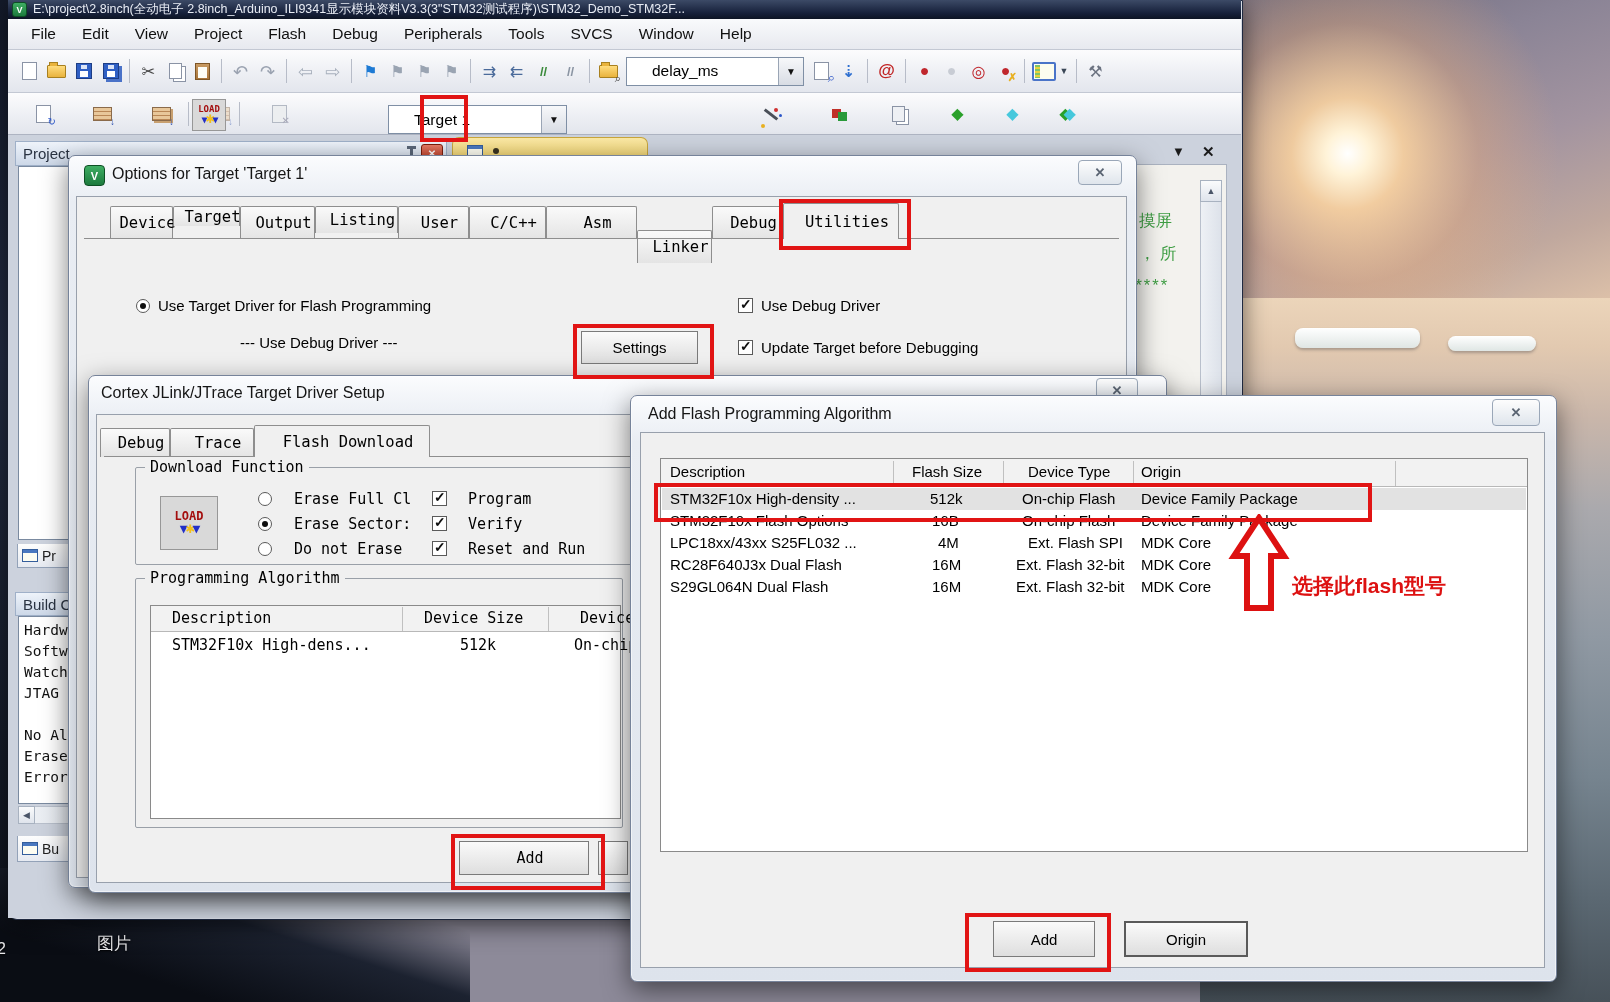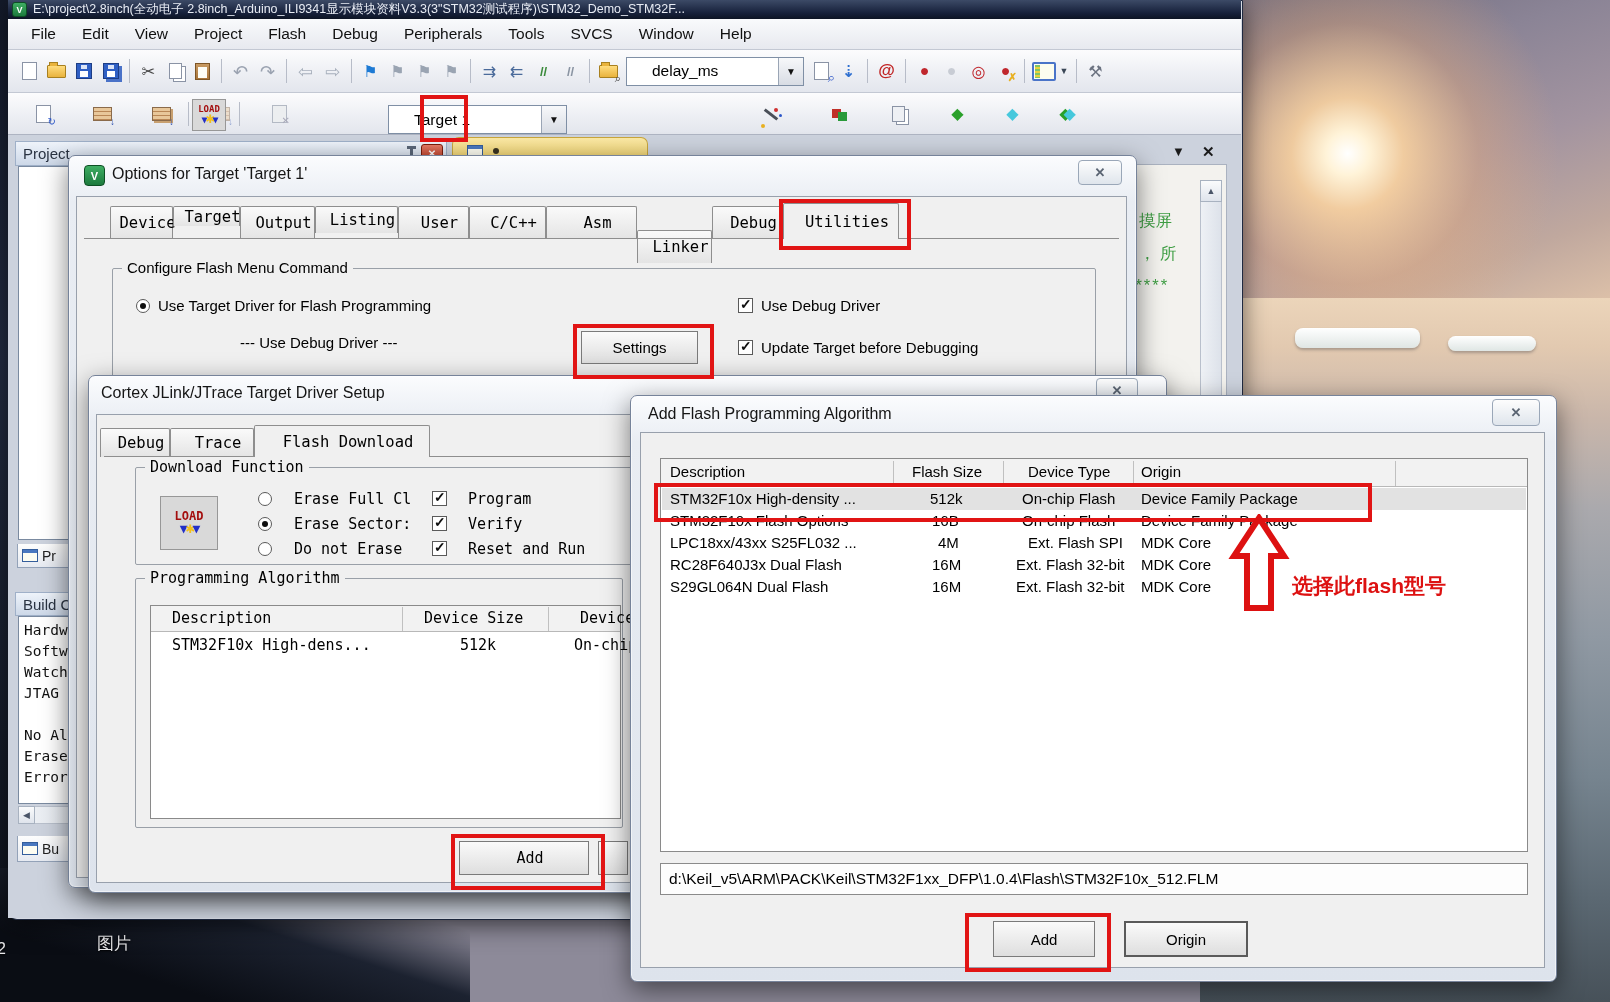--- a/index.html
+++ b/index.html
@@ -315,23 +315,20 @@
   <div class="abs tab mono" style="left:240px;top:206px;width:75px;height:33px;z-index:11;">Output</div>
   <div class="abs tab mono" style="left:315px;top:206px;width:83px;height:27px;z-index:11;">Listing</div>
   <div class="abs tab mono" style="left:398px;top:206px;width:71px;height:33px;z-index:11;">User</div>
   <div class="abs tab mono" style="left:469px;top:206px;width:77px;height:33px;z-index:11;">C/C++</div>
   <div class="abs tab mono" style="left:546px;top:206px;width:91px;height:33px;z-index:11;">Asm</div>
   <div class="abs tab mono" style="left:637px;top:206px;width:75px;height:33px;z-index:11;margin-top:24px;">Linker</div>
   <div class="abs tab mono" style="left:712px;top:206px;width:71px;height:33px;z-index:11;">Debug</div>
   <div class="abs tab mono active" style="left:783px;top:203px;width:116px;height:36px;z-index:12;">Utilities</div>
   <div class="abs tabline" style="left:84px;top:238px;width:1035px;z-index:11;"></div>
 
-  <div class="abs grp" style="left:112px;top:268px;width:982px;height:108px;z-index:11;">
-    <span class="cap">Configure Flash Menu Command</span>
-  </div>
   <div class="abs radio on" style="left:136px;top:299px;z-index:12;"></div>
   <div class="abs lbl" style="left:158px;top:297px;z-index:12;">Use Target Driver for Flash Programming</div>
   <div class="abs lbl" style="left:240px;top:334px;z-index:12;">--- Use Debug Driver ---</div>
   <div class="abs btn" style="left:581px;top:331px;width:117px;height:33px;z-index:12;">Settings</div>
   <div class="abs cb on" style="left:738px;top:298px;z-index:12;"></div>
   <div class="abs lbl" style="left:761px;top:297px;z-index:12;">Use Debug Driver</div>
   <div class="abs cb on" style="left:738px;top:340px;z-index:12;"></div>
   <div class="abs lbl" style="left:761px;top:339px;z-index:12;">Update Target before Debugging</div>
 
   <div class="abs dlg" style="left:88px;top:375px;width:1077px;height:516px;z-index:14;"></div>
@@ -417,21 +414,20 @@
   <div class="row-cell" style="left:670px;top:556px;z-index:23;">RC28F640J3x Dual Flash</div>
   <div class="row-cell" style="left:932px;top:556px;z-index:23;">16M</div>
   <div class="row-cell" style="left:1016px;top:556px;z-index:23;">Ext. Flash 32-bit</div>
   <div class="row-cell" style="left:1141px;top:556px;z-index:23;">MDK Core</div>
 
   <div class="row-cell" style="left:670px;top:578px;z-index:23;">S29GL064N Dual Flash</div>
   <div class="row-cell" style="left:932px;top:578px;z-index:23;">16M</div>
   <div class="row-cell" style="left:1016px;top:578px;z-index:23;">Ext. Flash 32-bit</div>
   <div class="row-cell" style="left:1141px;top:578px;z-index:23;">MDK Core</div>
 
-  <div class="abs" style="left:660px;top:863px;width:868px;height:32px;background:#fdfdfd;border:1px solid #8a8a8a;box-sizing:border-box;display:flex;align-items:center;padding-left:8px;font-size:15.5px;color:#000;z-index:21;white-space:nowrap;overflow:hidden;">d:\Keil_v5\ARM\PACK\Keil\STM32F1xx_DFP\1.0.4\Flash\STM32F10x_512.FLM</div>
 
   <div class="abs btn" style="left:993px;top:921px;width:102px;height:36px;z-index:21;">Add</div>
   <div class="abs btn" style="left:1124px;top:921px;width:124px;height:36px;border-width:2px;border-color:#5a5a5a;z-index:21;">Origin</div>
 
   <div class="ann" style="left:420px;top:95px;width:40px;height:39px;"></div>
   <div class="ann" style="left:779px;top:199px;width:124px;height:43px;"></div>
   <div class="ann" style="left:573px;top:324px;width:133px;height:47px;"></div>
   <div class="ann" style="left:654px;top:483px;width:710px;height:31px;"></div>
   <div class="ann" style="left:451px;top:834px;width:146px;height:48px;"></div>
   <div class="ann" style="left:965px;top:913px;width:138px;height:51px;"></div>

